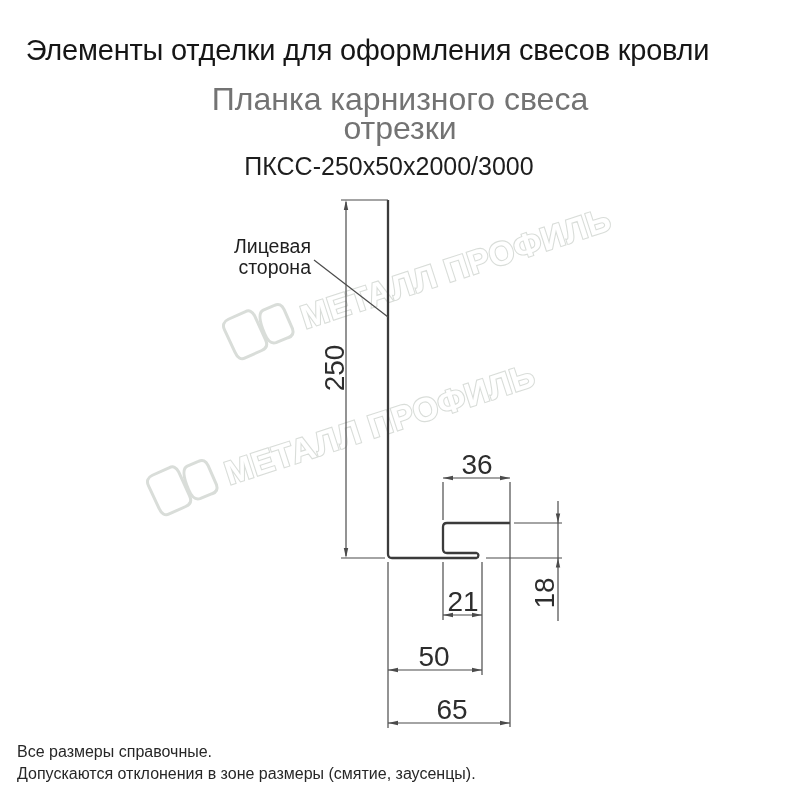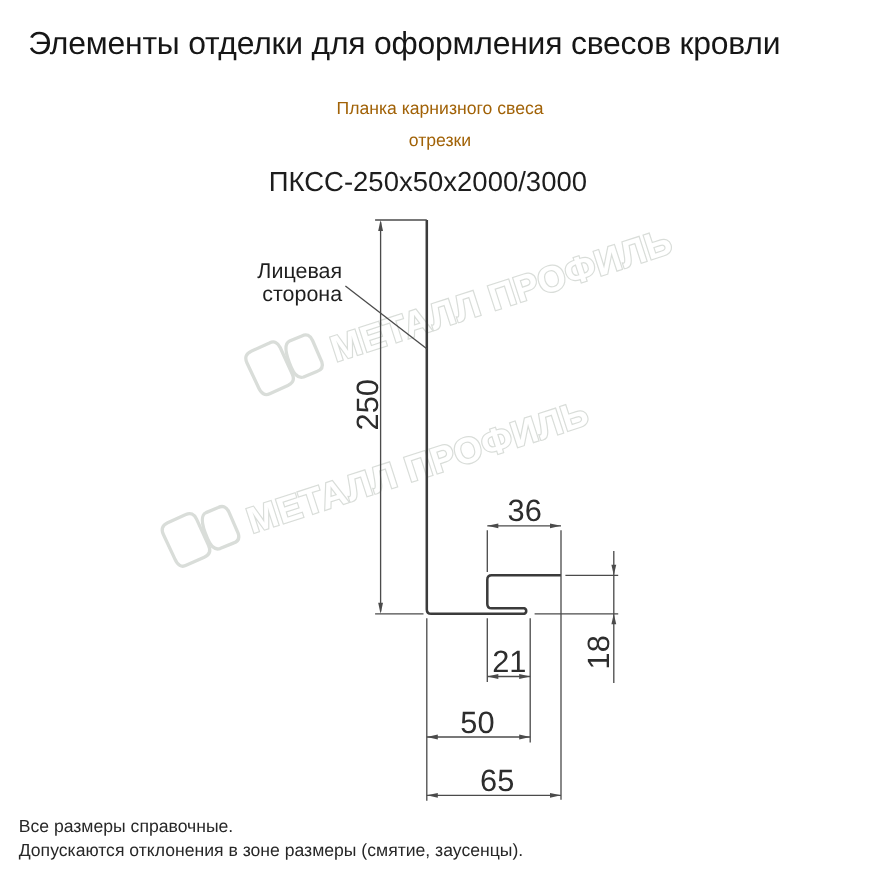--- a/index.html
+++ b/index.html
@@ -7,33 +7,33 @@
     position: relative;
     width: 800px;
     height: 800px;
     background: #ffffff;
     overflow: hidden;
     font-family: "Liberation Sans", sans-serif;
     color: #1b1b1b;
   }
   .abs { position: absolute; }
   .title {
-    top: 24px; left: 0; width: 735px;
+    top: 34px; left: 0; width: 735px;
     text-align: center;
     font-size: 29px;
     letter-spacing: -0.2px;
     color: #161616;
     white-space: nowrap;
   }
   .product-name {
     top: 85px; left: 0; width: 800px;
     text-align: center;
-    font-size: 16px;
+    font-size: 32px;
     line-height: 29px;
-    color: #a16207;
+    color: #737373;
   }
   .product-code {
     top: 152px; left: -11px; width: 800px;
     text-align: center;
     font-size: 25px;
     color: #1d1d1d;
     white-space: nowrap;
   }
   .footnotes {
     top: 741px; left: 17px; width: 760px;

